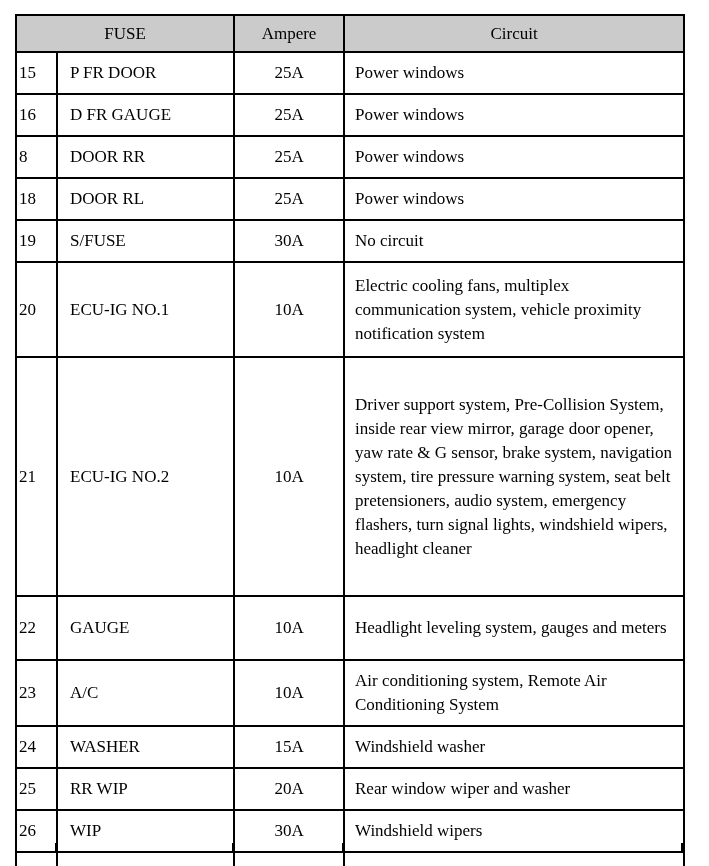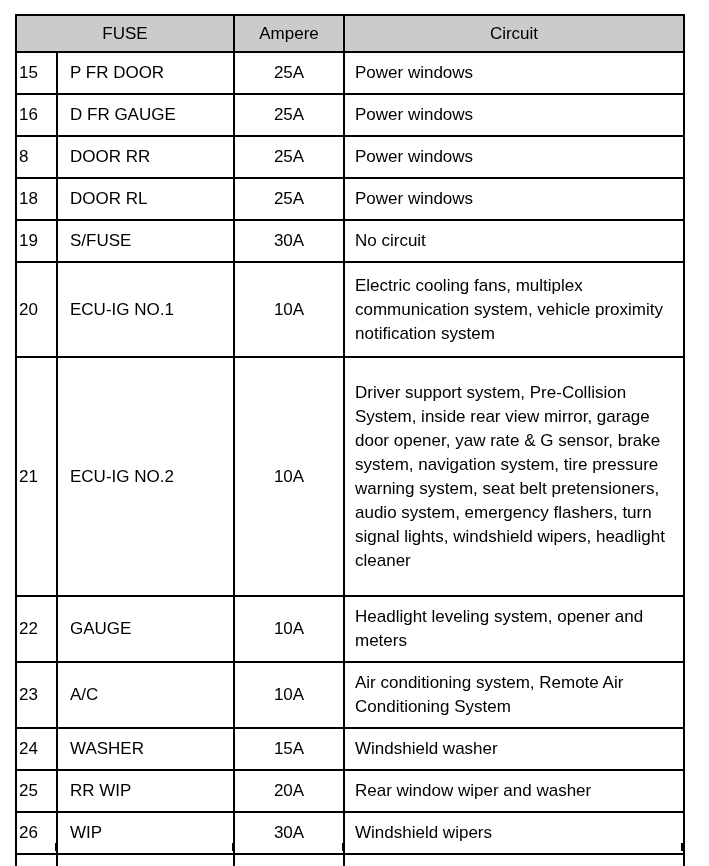--- a/index.html
+++ b/index.html
@@ -9,20 +9,21 @@
     width: 709px;
     height: 866px;
     overflow: hidden;
     font-family: "Liberation Sans", sans-serif;
     color: #000000;
   }
   .page {
     position: relative;
     width: 709px;
     height: 715px;
+    font-family: Liberation Serif, serif;
   }
   table.fuse-table {
     position: absolute;
     left: 15px;
     top: 14px;
     width: 668px;
     border-collapse: collapse;
     table-layout: fixed;
     font-size: 17px;
     line-height: 24px;
@@ -123,21 +124,21 @@
       <tr class="h239">
         <td class="num">21</td>
         <td class="name">ECU-IG NO.2</td>
         <td class="amp">10A</td>
         <td class="circ">Driver support system, Pre-Collision System, inside rear view mirror, garage door opener, yaw rate &amp; G sensor, brake system, navigation system, tire pressure warning system, seat belt pretensioners, audio system, emergency flashers, turn signal lights, windshield wipers, headlight cleaner</td>
       </tr>
       <tr class="h64">
         <td class="num">22</td>
         <td class="name">GAUGE</td>
         <td class="amp">10A</td>
-        <td class="circ">Headlight leveling system, opener and meters</td>
+        <td class="circ">Headlight leveling system, gauges and meters</td>
       </tr>
       <tr class="h64">
         <td class="num">23</td>
         <td class="name">A/C</td>
         <td class="amp">10A</td>
         <td class="circ">Air conditioning system, Remote Air Conditioning System</td>
       </tr>
       <tr class="h37">
         <td class="num">24</td>
         <td class="name">WASHER</td>

